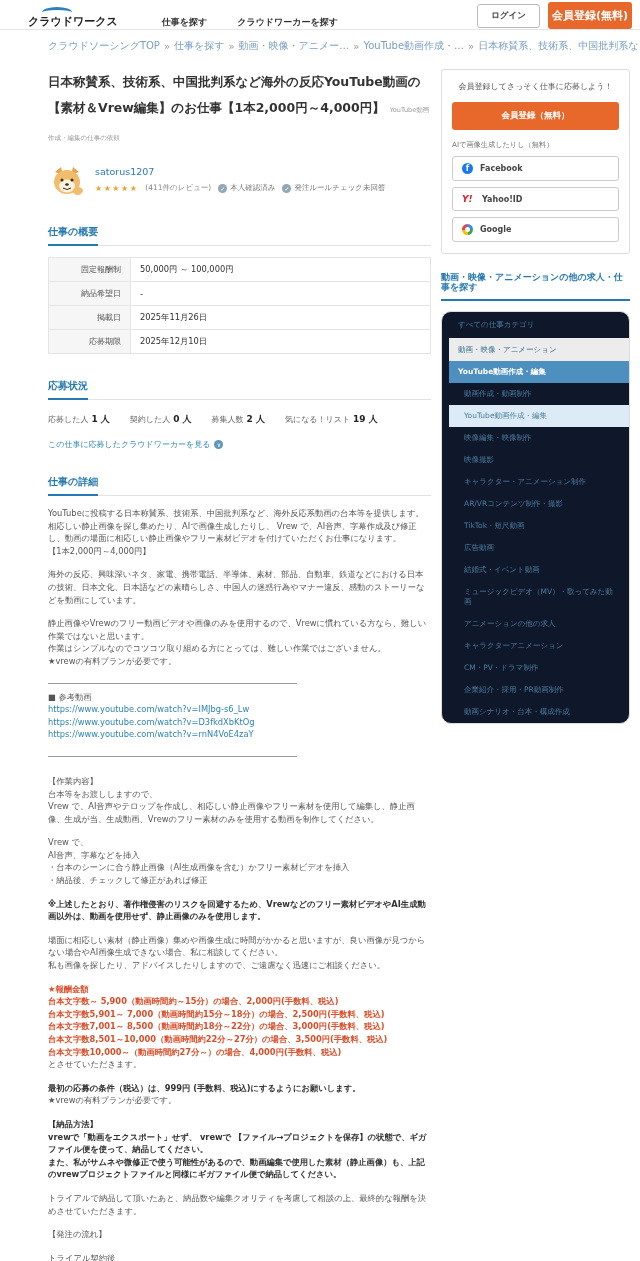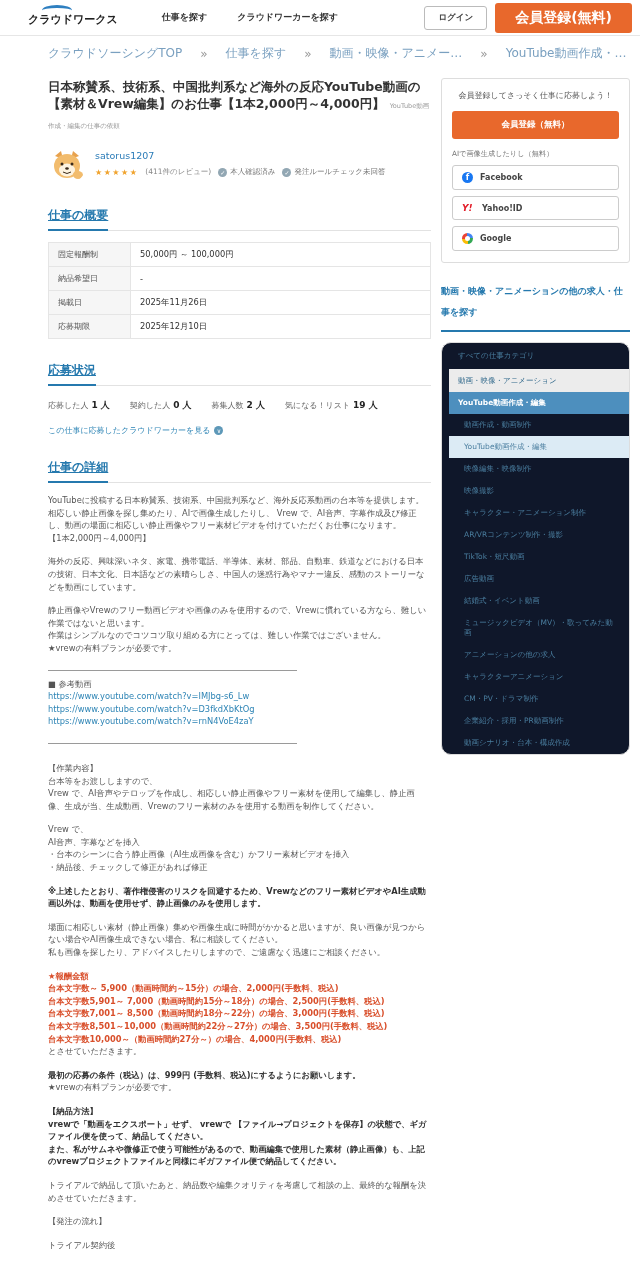--- a/index.html
+++ b/index.html
@@ -1,58 +1,58 @@
 <!DOCTYPE html>
 <html><head>
 <meta charset="utf-8">
 <style>
   * { margin:0; padding:0; box-sizing:border-box; }
   html,body { width:640px; height:1261px; overflow:hidden; background:#fff;
     font-family:"DejaVu Sans","Liberation Sans",sans-serif; color:#333; }
   
-  .header { height:36px; display:flex; align-items:center; background:#fff;
+  .header { height:30px; display:flex; align-items:flex-end; background:#fff;
     border-bottom:1px solid #e6e6e6; padding:0 8px 0 28px; }
   .logo { font-weight:bold; font-size:11px; color:#222; position:relative; margin-right:44px; padding-top:4px; }
   .logo::before { content:""; position:absolute; top:-3px; left:14px; width:30px; height:8px;
     border-top:3px solid #2e7fc0; border-radius:50%; }
   .nav { display:flex; gap:30px; font-size:9px; font-weight:bold; color:#333; }
   .nav span { cursor:pointer; }
   .header-right { margin-left:auto; display:flex; gap:8px; align-items:center; }
   .btn-login { border:1px solid #bbb; border-radius:3px; padding:5px 13px; font-size:8.5px;
     font-weight:bold; color:#444; background:#fff; }
-  .btn-signup { background:#e8682c; color:#fff; border-radius:3px; padding:6px 20px;
-    font-size:14px; font-weight:bold; }
-  
-  .breadcrumb { padding:9px 8px 4px 48px; font-size:12px; color:#999;
-    display:flex; gap:18px; align-items:center; flex-wrap:nowrap; white-space:nowrap; overflow:hidden; }
+  .btn-signup { background:#e8682c; color:#fff; border-radius:3px; padding:6px 4px;
+    font-size:11px; font-weight:bold; }
+  
+  .breadcrumb { padding:9px 8px 4px 48px; font-size:10px; color:#999;
+    display:flex; gap:4px; align-items:center; flex-wrap:nowrap; white-space:nowrap; overflow:hidden; }
   .bc-link { color:#7aa0c0; }
   
   .content { display:flex; gap:10px; padding:12px 10px 0 48px; align-items:flex-start; }
   .main { flex:1; min-width:0; }
   .side { width:189px; flex-shrink:0; }
   
-  .job-title { font-size:12.5px; font-weight:bold; color:#333; line-height:17px; }
+  .job-title { font-size:12.5px; font-weight:bold; color:#333; line-height:26px; }
   .title-suffix { font-size:6.5px; color:#9a9a9a; font-weight:normal; margin-left:5px; }
   .client-row { display:flex; gap:9px; margin-top:11px; align-items:flex-start; }
   .avatar { width:38px; height:38px; border-radius:50%; overflow:hidden; flex-shrink:0; background:#fff; }
   .client-name { color:#2b7cb8; font-weight:normal; font-size:9.5px; margin-top:4px; }
   .client-meta { display:flex; align-items:center; gap:7px; margin-top:6px; font-size:7.5px; color:#888; }
   .stars { color:#f0a32e; font-size:8px; letter-spacing:1.5px; }
   .badge { display:inline-flex; align-items:center; gap:3px; color:#777; }
   .badge-icon { width:9px; height:9px; border-radius:50%; background:#92a7b3; color:#fff;
     font-size:6px; display:inline-flex; align-items:center; justify-content:center; }
   
   .section { margin-top:20px; }
   .sec-head { border-bottom:1px solid #e2e2e2; }
-  .sec-head span { display:inline-block; color:#2579ae; font-weight:bold; font-size:12px;
-    padding-bottom:5px; border-bottom:2px solid #2579ae; margin-bottom:-1px;text-decoration:underline; }
+  .sec-head span { display:inline-block; color:#2579ae; font-weight:bold; font-size:10px;
+    padding-bottom:5px; border-bottom:2px solid #2579ae; margin-bottom:-1px; }
   
   .ov-table { width:100%; border-collapse:collapse; margin-top:11px; font-size:8px; }
   .ov-table td { border:1px solid #e5e5e5; padding:6px 9px; }
-  .ov-lab { background:#f6f6f6; width:82px; text-align:left; color:#555; }
+  .ov-lab { background:#f6f6f6; width:82px; text-align:right; color:#555; }
   .ov-val { color:#333; font-size:8.3px; }
   
   .stats { margin-top:13px; display:flex; gap:20px; font-size:8px; color:#666; }
   .stat b { color:#222; font-size:9px; margin-left:3px; }
   .apply-link { margin-top:13px; display:flex; align-items:center; gap:4px;
     color:#2d84b5; font-size:8px; cursor:pointer; }
   .circle-chev { width:9px; height:9px; border-radius:50%; background:#5d98b8; color:#fff;
     font-size:6px; display:inline-flex; align-items:center; justify-content:center; }
   
   .detail-body { margin-top:11px; font-size:8.3px; line-height:12.6px; color:#555; }
@@ -70,21 +70,21 @@
   .sns-label { font-size:7.2px; color:#777; margin-top:10px; }
   .sns-btn { margin-top:6px; border:1px solid #ccc; border-radius:3px; background:#fff;
     display:flex; align-items:center; padding:6px 9px; gap:7px; font-size:8px; font-weight:bold;
     color:#444; cursor:pointer; }
   .fb-icon { width:11px; height:11px; border-radius:50%; background:#1877f2; color:#fff;
     font-size:8px; font-weight:bold; display:inline-flex; align-items:center; justify-content:center; }
   .yahoo-icon { color:#e21d29; font-weight:bold; font-size:9px; font-style:italic; width:13px; }
   .google-icon { width:11px; height:11px; border-radius:50%; position:relative;
     background:conic-gradient(#4285f4 0 25%, #34a853 25% 50%, #fbbc05 50% 75%, #ea4335 75% 100%); }
   .google-icon::after { content:""; position:absolute; inset:3px; background:#fff; border-radius:50%; }
-  .side-head { margin-top:18px; color:#2579ae; font-weight:bold; font-size:9px; line-height:21px;
+  .side-head { margin-top:18px; color:#2579ae; font-weight:bold; font-size:9px; line-height:10px;
     padding-bottom:7px; border-bottom:2px solid #2579ae; }
   .cat-card { margin-top:10px; border:1px solid #ddd; border-radius:10px; overflow:hidden;
     font-size:7.5px; background:#0f172a;padding-left:7px; }
   .cat-item { padding:6px 9px; color:#4a7e9f; line-height:10px; cursor:pointer; }
   .cat-top { padding:8px 9px; border-bottom:1px solid #eee; }
   .cat-group { background:#ececec; color:#336a8c; }
   .cat-selected { background:#4d8fbe; color:#fff; font-weight:bold; }
   .cat-sub { padding-left:15px; }
   .cat-sub-active { padding-left:15px; background:#dcebf5; }
 </style>

